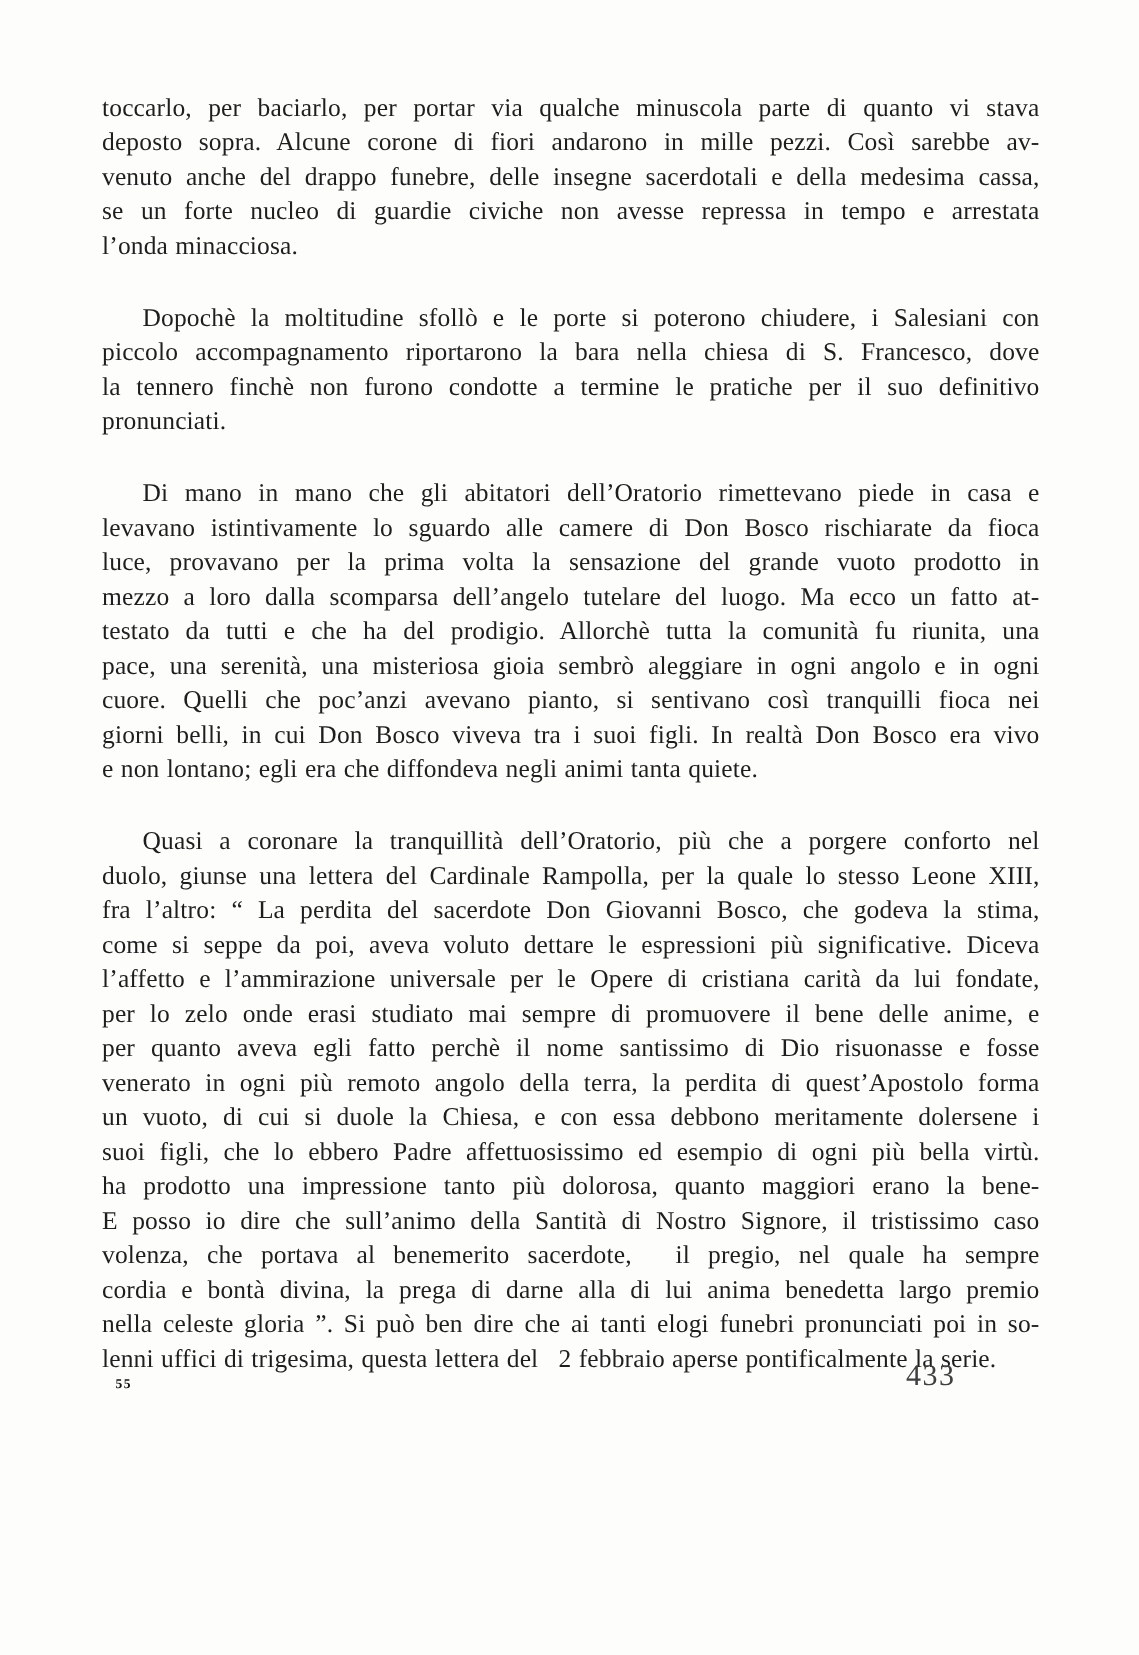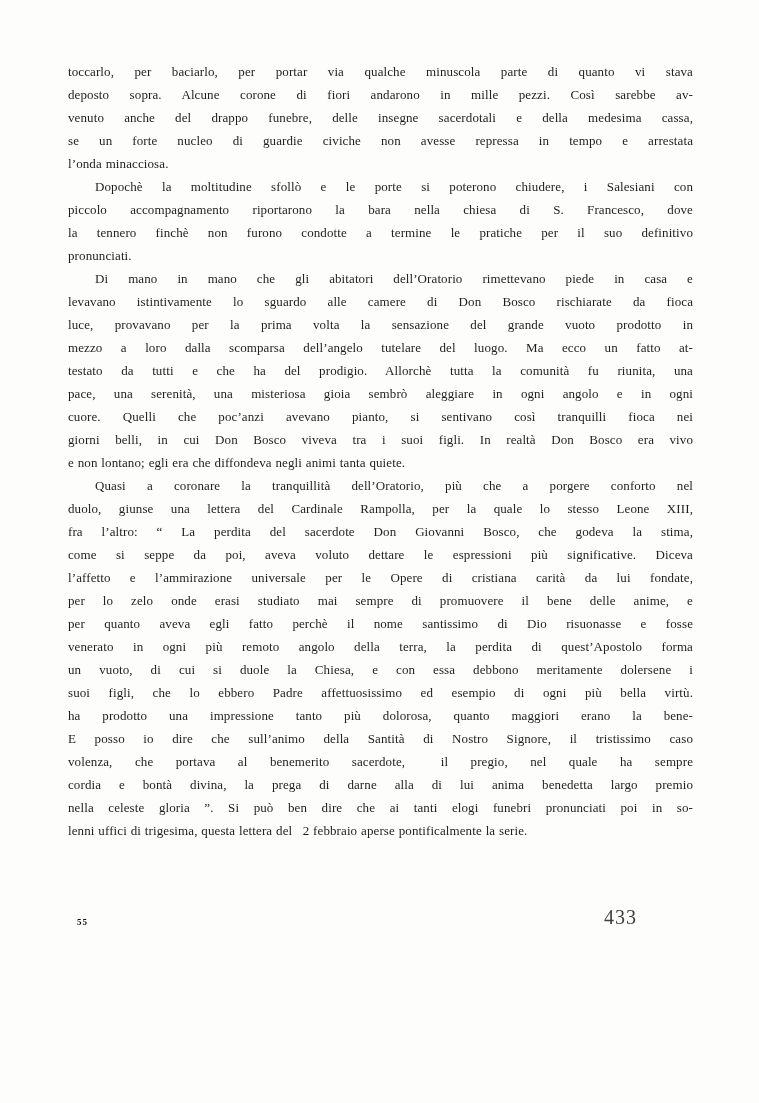--- a/index.html
+++ b/index.html
@@ -12,33 +12,34 @@
     font-family: "Liberation Serif", "DejaVu Serif", serif;
     color: #1e1e1e;
   }
   .text-block {
     position: absolute;
     left: 68px;
     top: 60px;
     width: 625px;
   }
   .line {
-    font-size: 13px;
+    font-size: 17px;
     line-height: 23px;
     text-align: justify;
     text-align-last: justify;
     white-space: normal;
     word-spacing: 0.5px;
     letter-spacing: 0.1px;
   }
   .line.last {
     text-align-last: left;
   }
   .line.indent {
     text-indent: 27px;
+    margin-top: 25px;
   }
   .page-number {
     position: absolute;
     left: 604px;
     top: 906px;
     font-size: 20px;
     letter-spacing: 1px;
     color: #404040;
   }
   .signature-mark {

